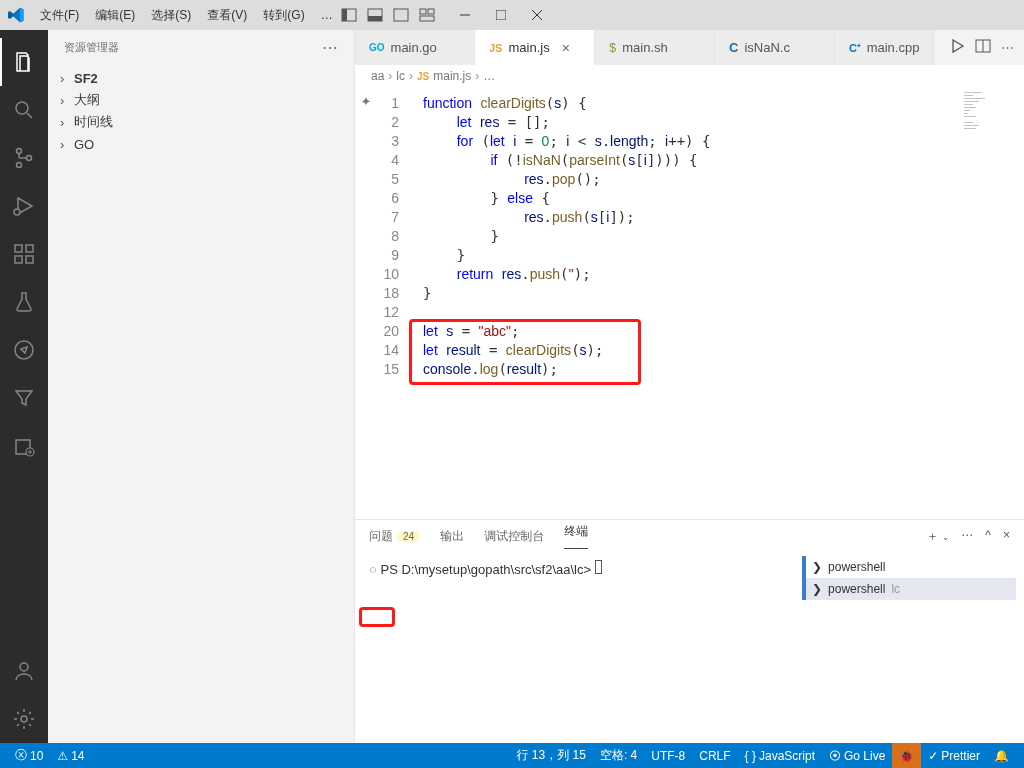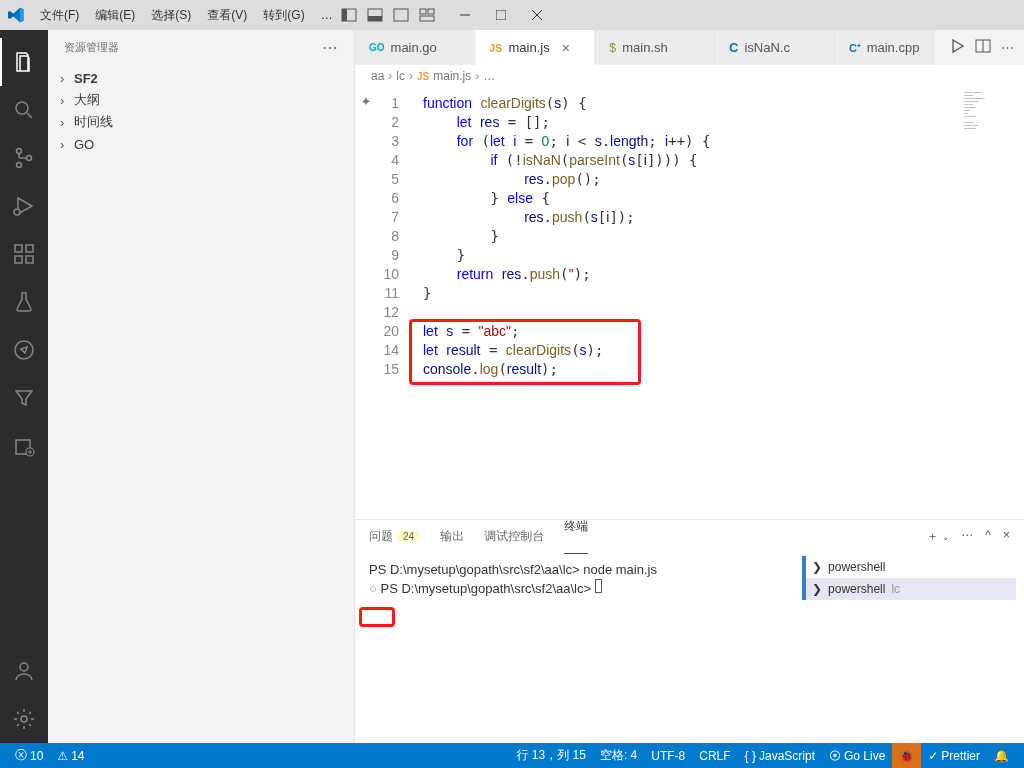--- a/index.html
+++ b/index.html
@@ -43,21 +43,21 @@
 .code .nm { color:#098658; }
 .code .str { color:#a31515; }
 .code .prop { color:#001080; }
 .minimap { position:absolute; top:4px; right:4px; width:56px; height:64px; opacity:.55; font-size:3px; line-height:3px; color:#888; overflow:hidden; }
 .hl-box { position:absolute; border:3px solid #ff1a1a; border-radius:4px; }
 .hl-box.a { left:54px; top:232px; width:232px; height:66px; }
 .hl-box.b { left:0px; top:55px; width:36px; height:20px; }
 .panel { height:224px; border-top:1px solid #e5e5e5; display:flex; flex-direction:column; }
 .panel-tabs { height:32px; display:flex; align-items:center; gap:20px; padding:0 14px; font-size:12px; color:#666; }
 .panel-tabs .pt { cursor:pointer; display:flex; align-items:center; gap:4px; }
-.panel-tabs .pt.active { color:#333; border-bottom:1px solid #444; padding-bottom:18px; }
+.panel-tabs .pt.active { color:#333; border-bottom:1px solid #444; padding-bottom:8px; }
 .panel-tabs .badge { background:#fef9c3; border-radius:8px; padding:0 6px; font-size:10px; }
 .panel-tabs .pt-right { margin-left:auto; display:flex; gap:12px; color:#555; }
 .panel-body { flex:1; display:flex; }
 .term { flex:1; padding:8px 14px; font-family:Consolas,monospace; font-size:13px; color:#333; line-height:19px; position:relative; }
 .term .ps { color:#333; }
 .term .cursor { display:inline-block; width:7px; height:14px; border:1px solid #555; }
 .term-side { width:230px; border-left:0; padding:4px 8px; font-size:12px; }
 .term-side .ts-item { display:flex; align-items:center; gap:6px; height:22px; cursor:pointer; }
 .term-side .ts-item.active { background:#e4e6f1; }
 .term-side .bar { width:4px; height:22px; }
@@ -277,21 +277,21 @@
         <div>1</div>
           <div>2</div>
           <div>3</div>
           <div>4</div>
           <div>5</div>
           <div>6</div>
           <div>7</div>
           <div>8</div>
           <div>9</div>
           <div>10</div>
-          <div>11</div>
+          <div>18</div>
           <div>12</div>
           <div>20</div>
           <div>14</div>
           <div>15</div>
       </div>
       <div class="code"><span class="kw">function</span> <span class="fn">clearDigits</span>(<span class="id">s</span>) {
     <span class="kw">let</span> <span class="id">res</span> = [];
     <span class="kw">for</span> (<span class="kw">let</span> <span class="id">i</span> = <span class="nm">0</span>; <span class="id">i</span> &lt; <span class="id">s</span>.<span class="prop">length</span>; <span class="id">i</span>++) {
         <span class="kw">if</span> (!<span class="fn">isNaN</span>(<span class="fn">parseInt</span>(<span class="id">s</span>[<span class="id">i</span>]))) {
             <span class="id">res</span>.<span class="fn">pop</span>();
@@ -320,21 +320,20 @@
         <span class="pt active">终端</span>
         <span class="pt-right">
           <span>＋ <span style="font-size:9px">⌄</span></span>
           <span>⋯</span>
           <span>^</span>
           <span>×</span>
         </span>
       </div>
       <div class="panel-body">
         <div class="term">
-          <div class="ps">PS D:\mysetup\gopath\src\sf2\aa\lc&gt; node main.js</div>
           <div class="ps"><span style="color:#888">○ </span><span>PS D:\mysetup\gopath\src\sf2\aa\lc&gt; </span><span class="cursor"></span></div>
           <div class="hl-box b" style="left:4px"></div>
         </div>
         <div class="term-side">
           <div class="ts-item">
             <span class="bar" style="background:#3a7bd5"></span>
             <span>❯</span>
             <span>powershell</span>
           </div>
           <div class="ts-item active">

